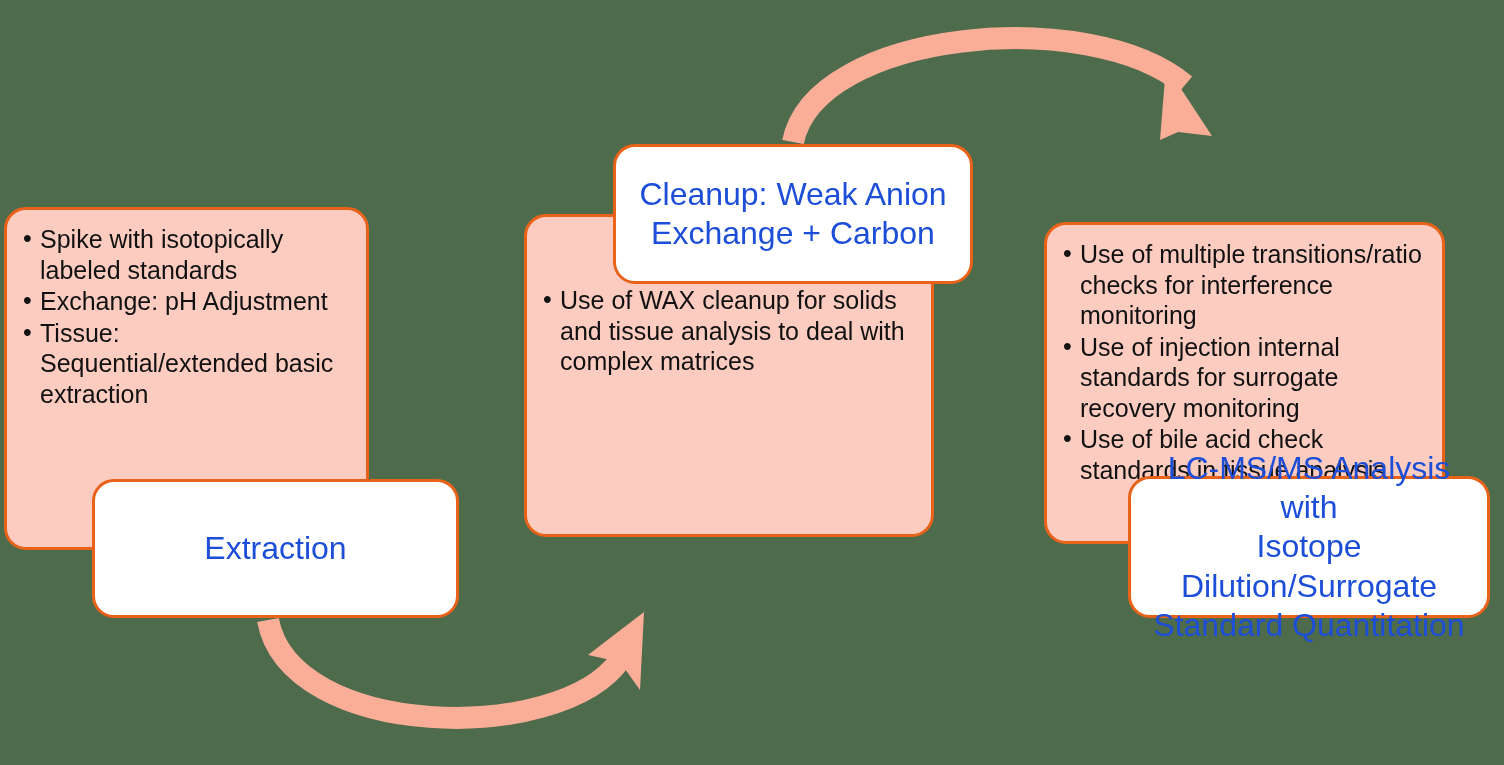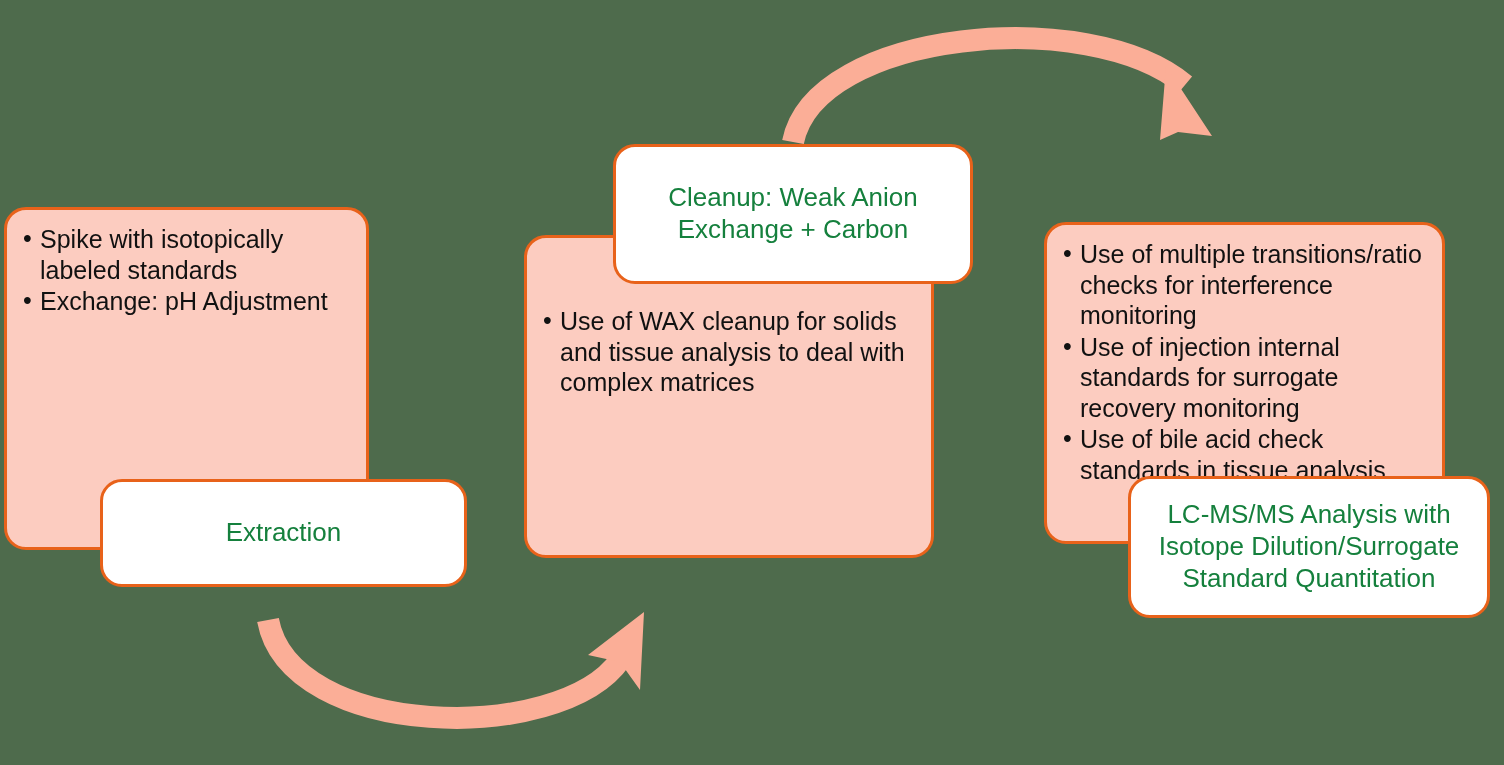--- a/index.html
+++ b/index.html
@@ -28,22 +28,22 @@
     background: #FCCCC0;
   }
   .node.white {
     background: #FFFFFF;
     display: flex;
     align-items: center;
     justify-content: center;
     text-align: center;
   }
   .node.white .label {
-    color: #15803d;
-    font-size: 26px;
+    color: #1d4ed8;
+    font-size: 32px;
     line-height: 1.22;
     padding: 0 14px;
     white-space: pre-line;
   }
 
   
   ul.bullets {
     list-style: none;
     margin: 0;
     padding: 14px 14px 0 14px;
@@ -90,28 +90,29 @@
     <g>
       <path d="M 268,620 C 290,740 560,745 620,660" fill="none" stroke="#FBAE97" stroke-width="22" stroke-linecap="butt"></path>
       <path d="M 644,612 L 640,690 L 620,662 L 588,655 Z" fill="#FBAE97"></path>
     </g>
   </svg>
 
   <div class="node pink" style="left:4px; top:207px; width:365px; height:343px; z-index:2;">
     <ul class="bullets">
       <li>Spike with isotopically labeled standards</li>
       <li>Exchange: pH Adjustment</li>
+      <li>Tissue: Sequential/extended basic extraction</li>
     </ul>
   </div>
 
-  <div class="node white" style="left:100px; top:479px; width:367px; height:108px; z-index:5;">
+  <div class="node white" style="left:92px; top:479px; width:367px; height:139px; z-index:5;">
     <span class="label">Extraction</span>
   </div>
 
-  <div class="node pink" style="left:524px; top:235px; width:410px; height:323px; z-index:2;">
+  <div class="node pink" style="left:524px; top:214px; width:410px; height:323px; z-index:2;">
     <ul class="bullets" style="padding-top:68px;">
       <li>Use of WAX cleanup for solids and tissue analysis to deal with complex matrices</li>
     </ul>
   </div>
 
   <div class="node white" style="left:613px; top:144px; width:360px; height:140px; z-index:5;">
     <span class="label">Cleanup: Weak Anion
 Exchange + Carbon</span>
   </div>
 

